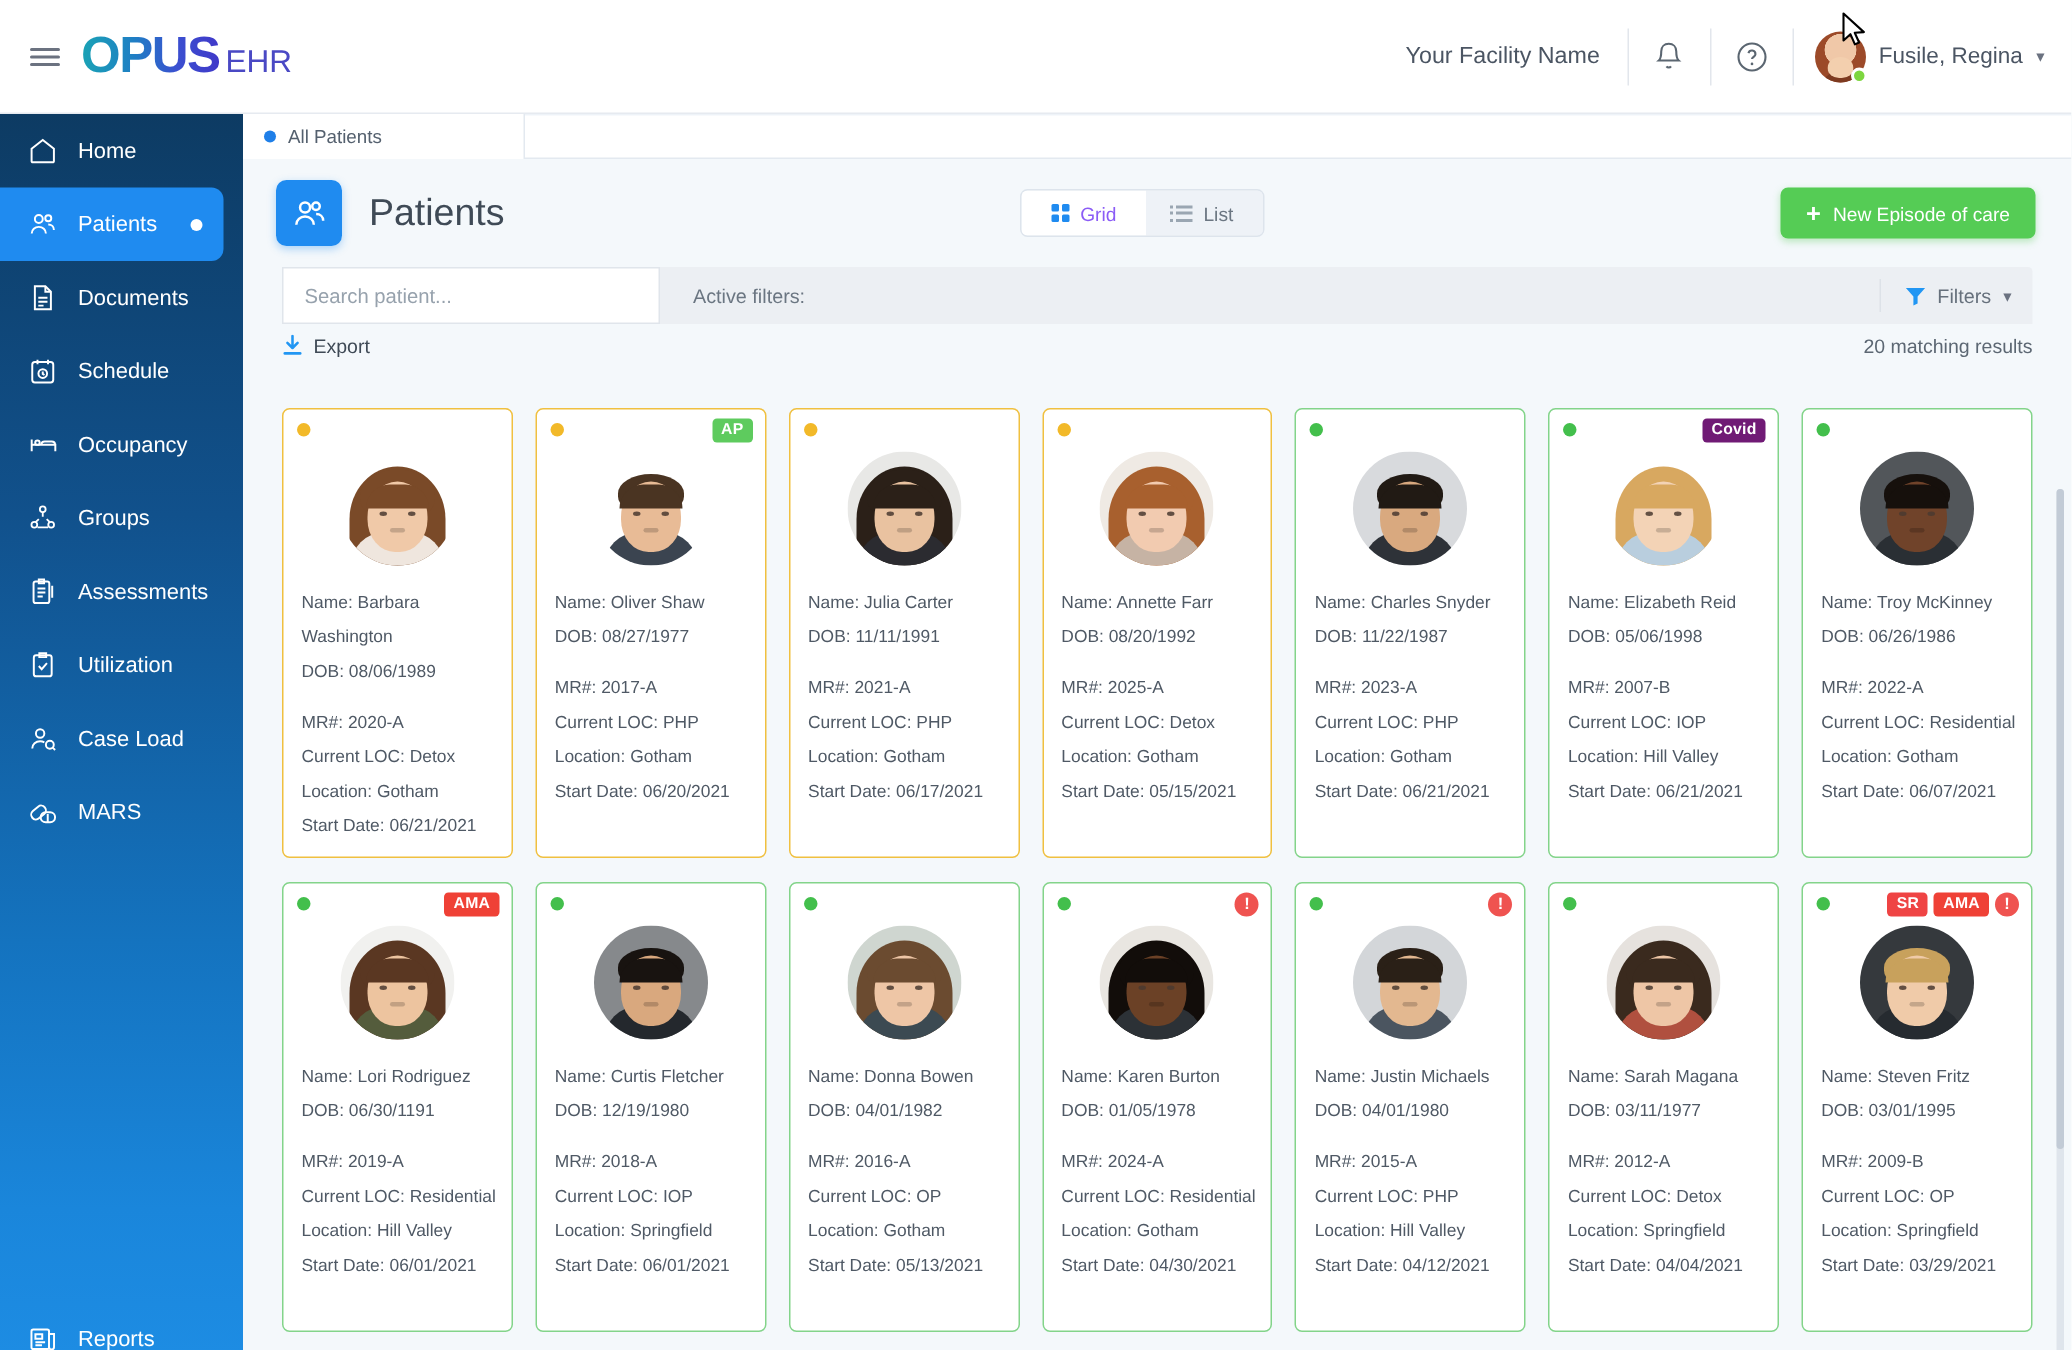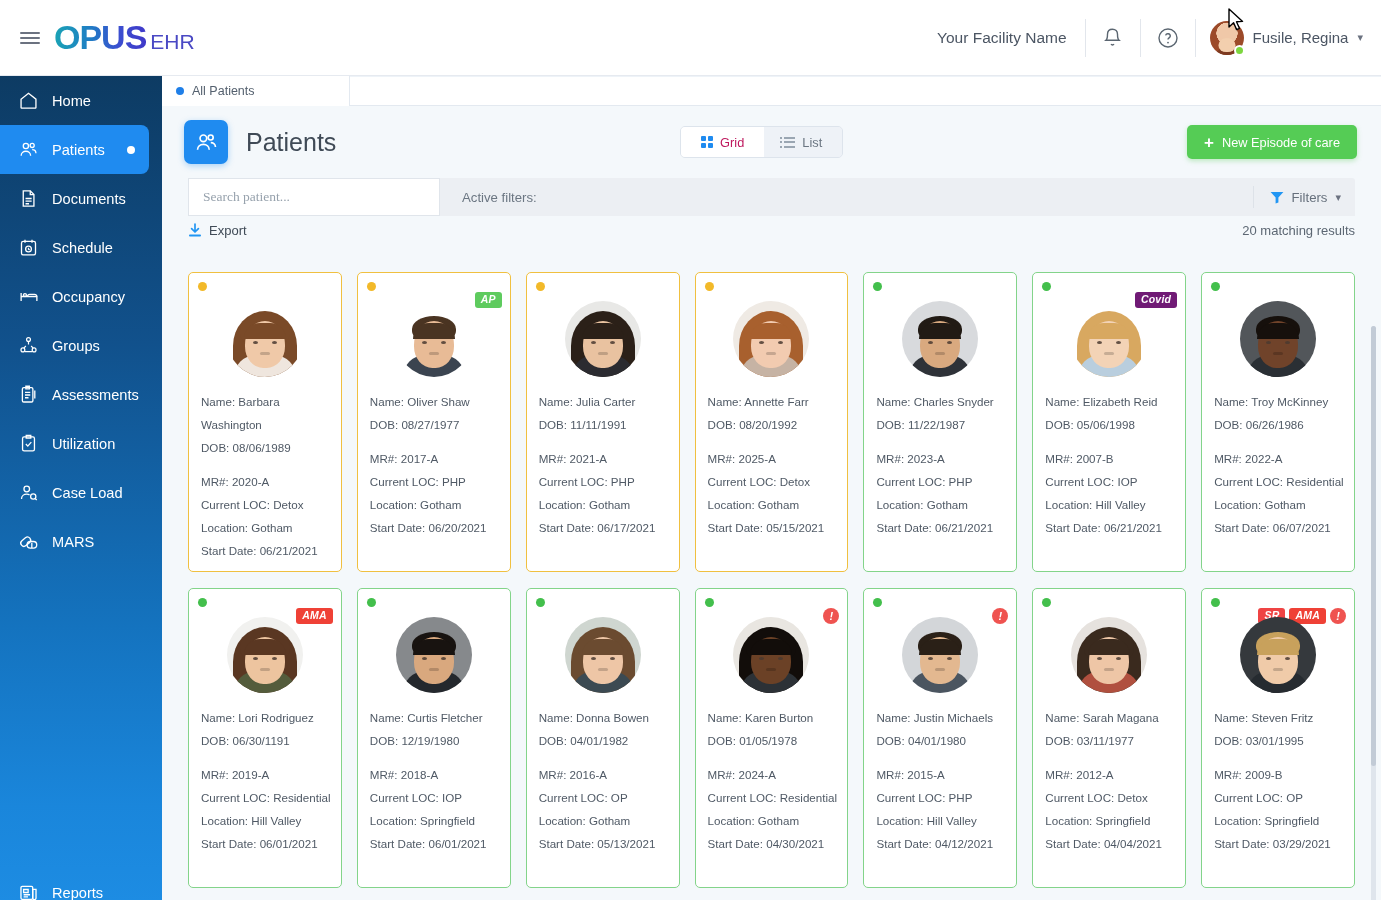--- a/index.html
+++ b/index.html
@@ -109,21 +109,21 @@
   .page-title { font-size: 25px; color: #3f4a56; margin-left: 18px; font-weight: normal; }
 
   .viewtoggle {
     display: flex; border: 1px solid #dde4ec; border-radius: 5px; overflow: hidden;
     background: #eef2f7; height: 32px;
   }
   .vt-btn {
     display: flex; align-items: center; gap: 7px; padding: 0 20px;
     font-size: 12.8px; color: #6b7682; cursor: pointer; background: #eef2f7;
   }
-  .vt-btn.active { background: #ffffff; color: #be185d; }
+  .vt-btn.active { background: #ffffff; color: #8b5cf6; }
   .vt-btn.active .sq { background: #1f8bf0; }
   .grid-ico { display: grid; grid-template-columns: 5px 5px; grid-template-rows: 5px 5px; gap: 2px; }
   .sq { background: #9aa6b2; border-radius: 1px; }
   .list-ico { display: flex; flex-direction: column; gap: 2.5px; }
   .list-ico i { display: block; width: 11px; height: 2px; background: #9aa6b2; position: relative; }
   .list-ico i::before { content: ""; position: absolute; left: -4px; top: 0; width: 2px; height: 2px; background: #9aa6b2; }
 
   .newbtn {
     background: #55cc55; color: #fff; font-size: 12.8px; border: none; border-radius: 5px;
     height: 34px; padding: 0 17px; display: flex; align-items: center; gap: 8px; cursor: pointer;
@@ -135,21 +135,21 @@
   #filterbar {
     margin: 0 26px; height: 38px; display: flex; align-items: stretch;
     background: #eceff3; border-radius: 3px 3px 0 0;
   }
   .searchbox {
     width: 252px; background: #fff; border: 1px solid #e0e5eb; display: flex; align-items: center;
     padding: 0 14px;
   }
   .searchbox input {
     border: none; outline: none; width: 100%; font-size: 13.5px; color: #4c1d95;
-    font-family: Liberation Serif, serif; background: transparent;
+    font-family: Liberation Sans, sans-serif; background: transparent;
   }
   .searchbox input::placeholder { color: #97a2ad; }
   .activefilters { display: flex; align-items: center; padding-left: 22px; font-size: 13.2px; color: #6b7682; }
   .filters-btn {
     display: flex; align-items: center; gap: 8px; padding: 0 14px 0 16px; cursor: pointer;
     font-size: 13.2px; color: #66707c; border-left: 1px solid #dde2e8; margin: 8px 0;
   }
   #exportrow {
     margin: 0 26px; height: 28px; display: flex; align-items: center; justify-content: space-between;
   }
@@ -166,21 +166,21 @@
   }
   .pcard {
     background: #fff; border-radius: 5px; height: 300px; position: relative;
     padding: 10px 10px 0 10px; overflow: hidden;
   }
   .pcard.amber { border: 1.6px solid #f0c040; }
   .pcard.green { border: 1.6px solid #83d48a; }
   .status-dot { position: absolute; left: 9px; top: 9px; width: 9px; height: 9px; border-radius: 50%; }
   .pcard.amber .status-dot { background: #f2b929; }
   .pcard.green .status-dot { background: #43bf4c; }
-  .badges { position: absolute; right: 8px; top: 19px; display: flex; align-items: flex-end; gap: 4px; font-style: italic; }
+  .badges { position: absolute; right: 8px; top: 6px; display: flex; align-items: flex-end; gap: 4px; }
   .badge {
     font-size: 10.5px; font-weight: bold; color: #fff; border-radius: 3px;
     padding: 2px 6px 2.5px 6px; line-height: 1.1; letter-spacing: 0.2px;
   }
   .badge.ap { background: #5ecb5e; }
   .badge.covid { background: #701a75; }
   .badge.ama { background: #ef4136; }
   .badge.sr { background: #ef4444; }
   .alert-ico {
     width: 16px; height: 16px; border-radius: 50%; background: #ef5350; color: #fff;

